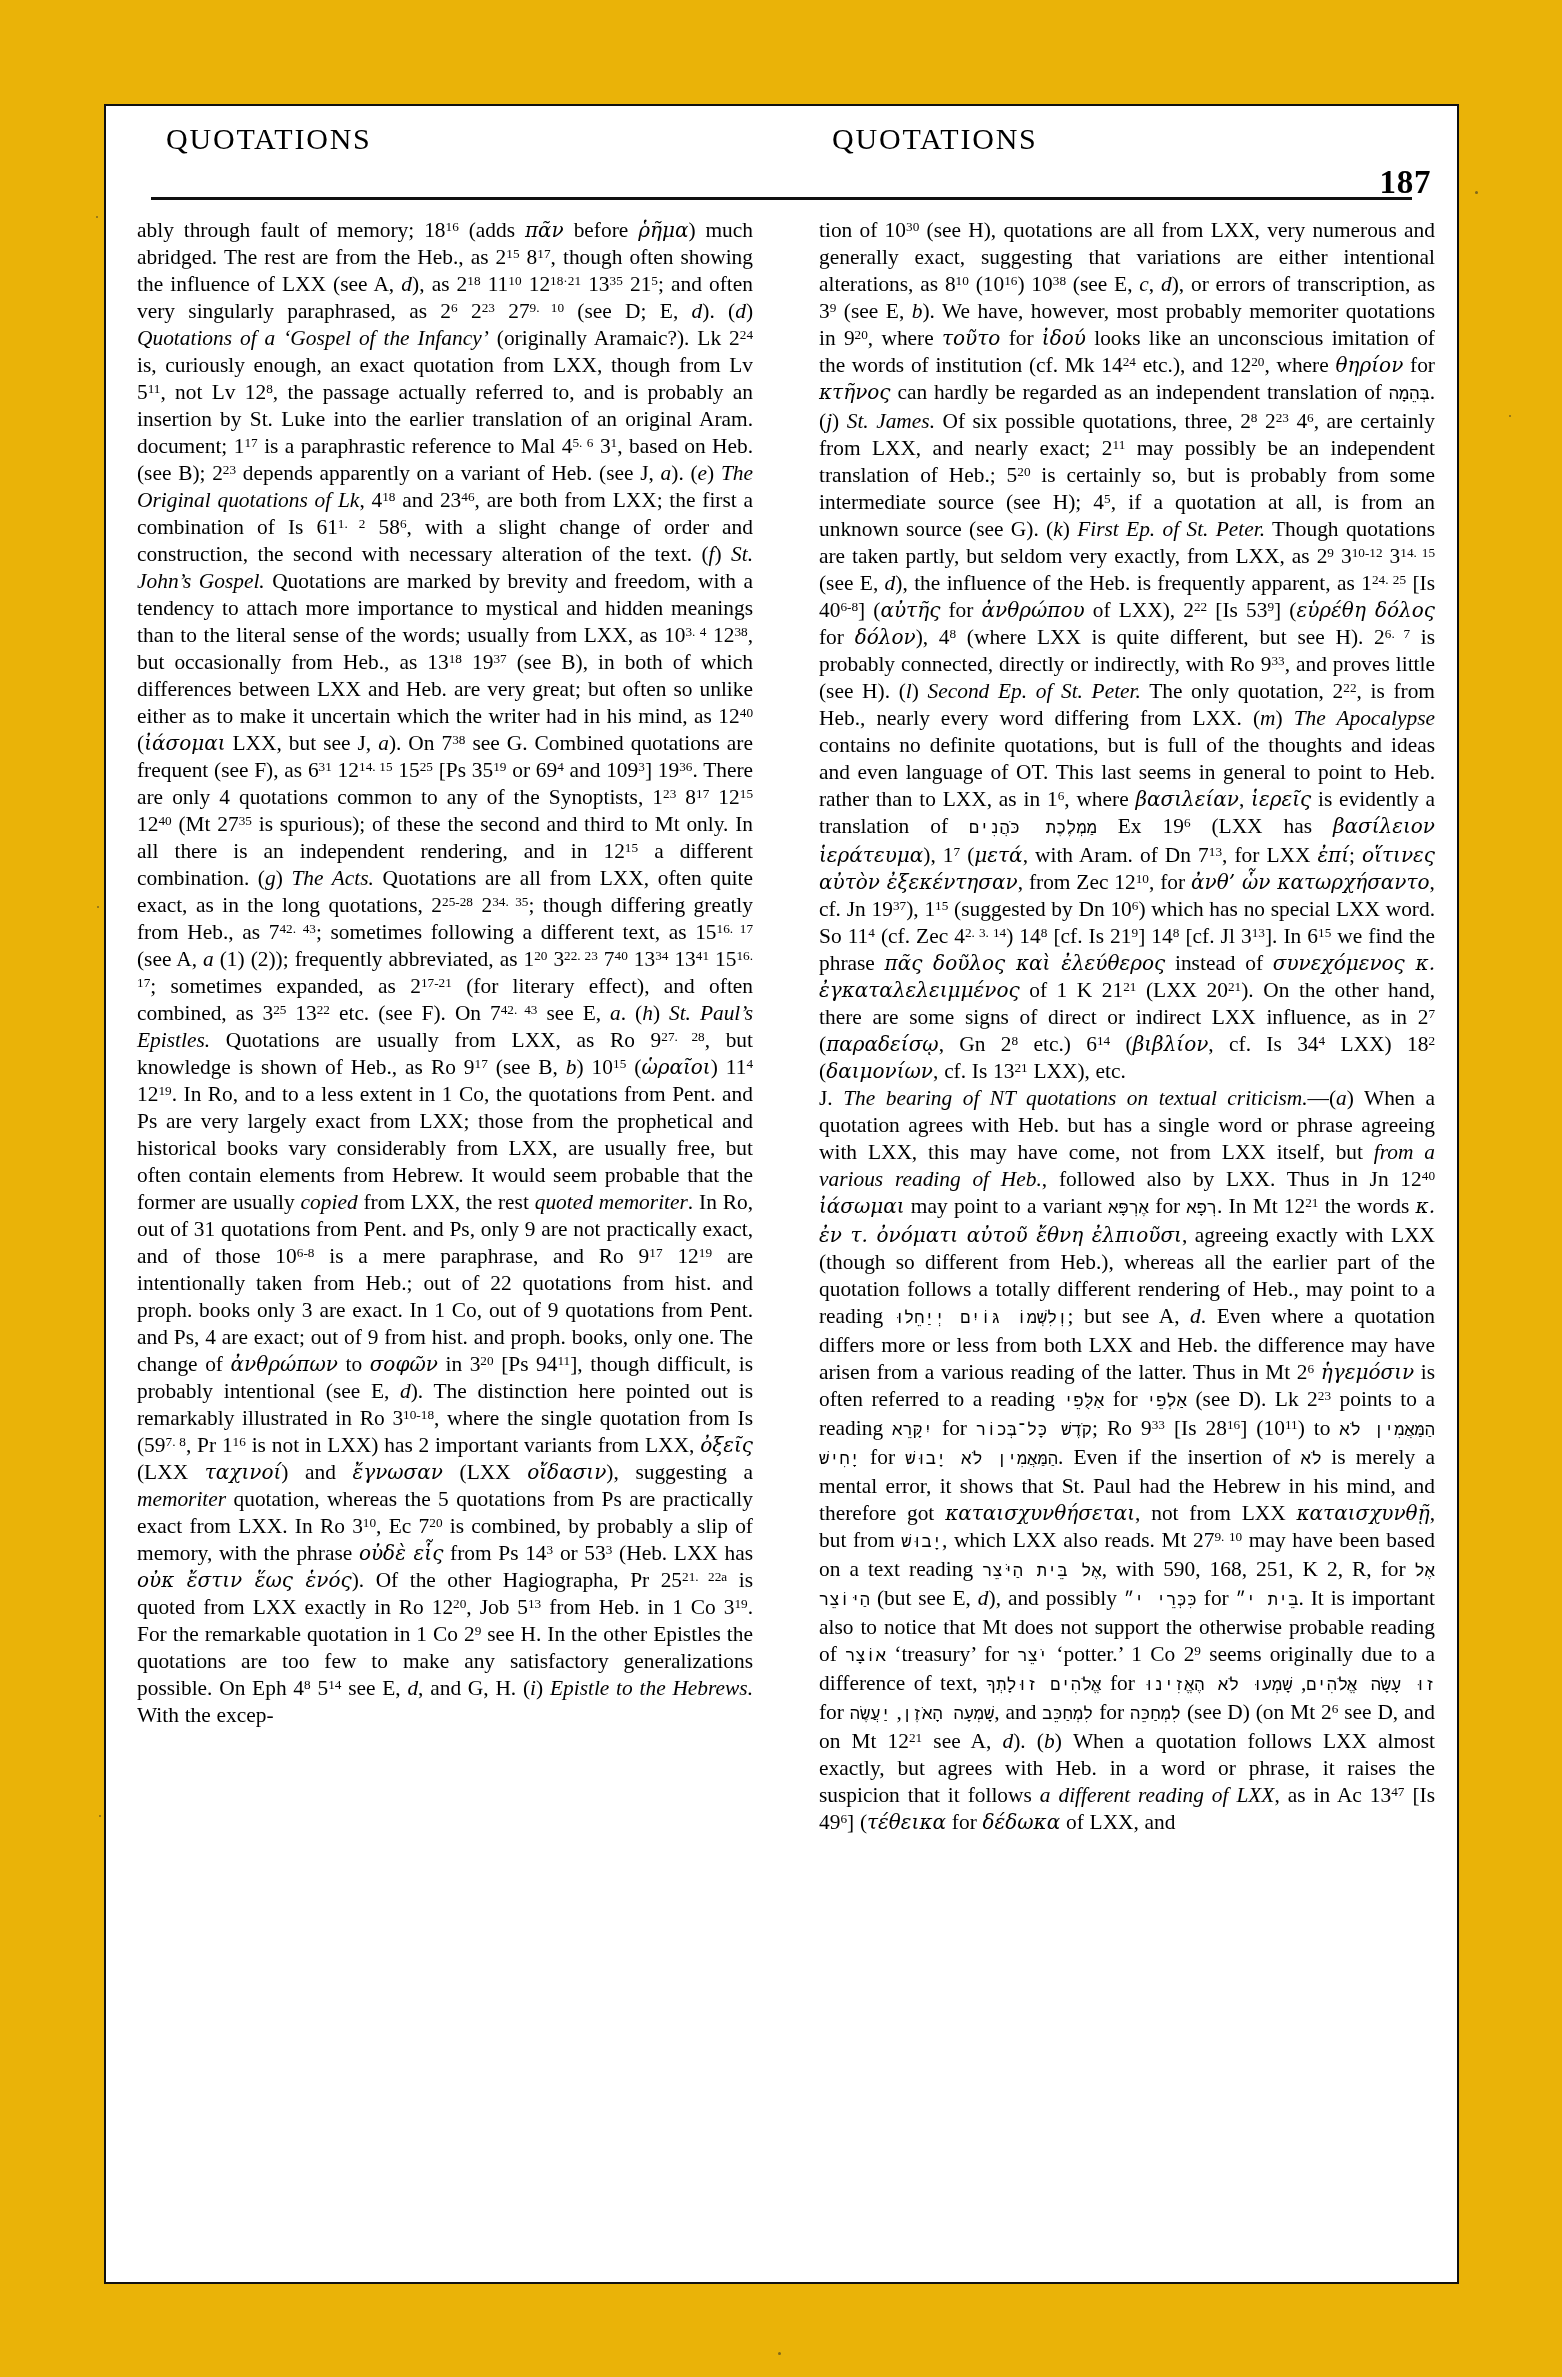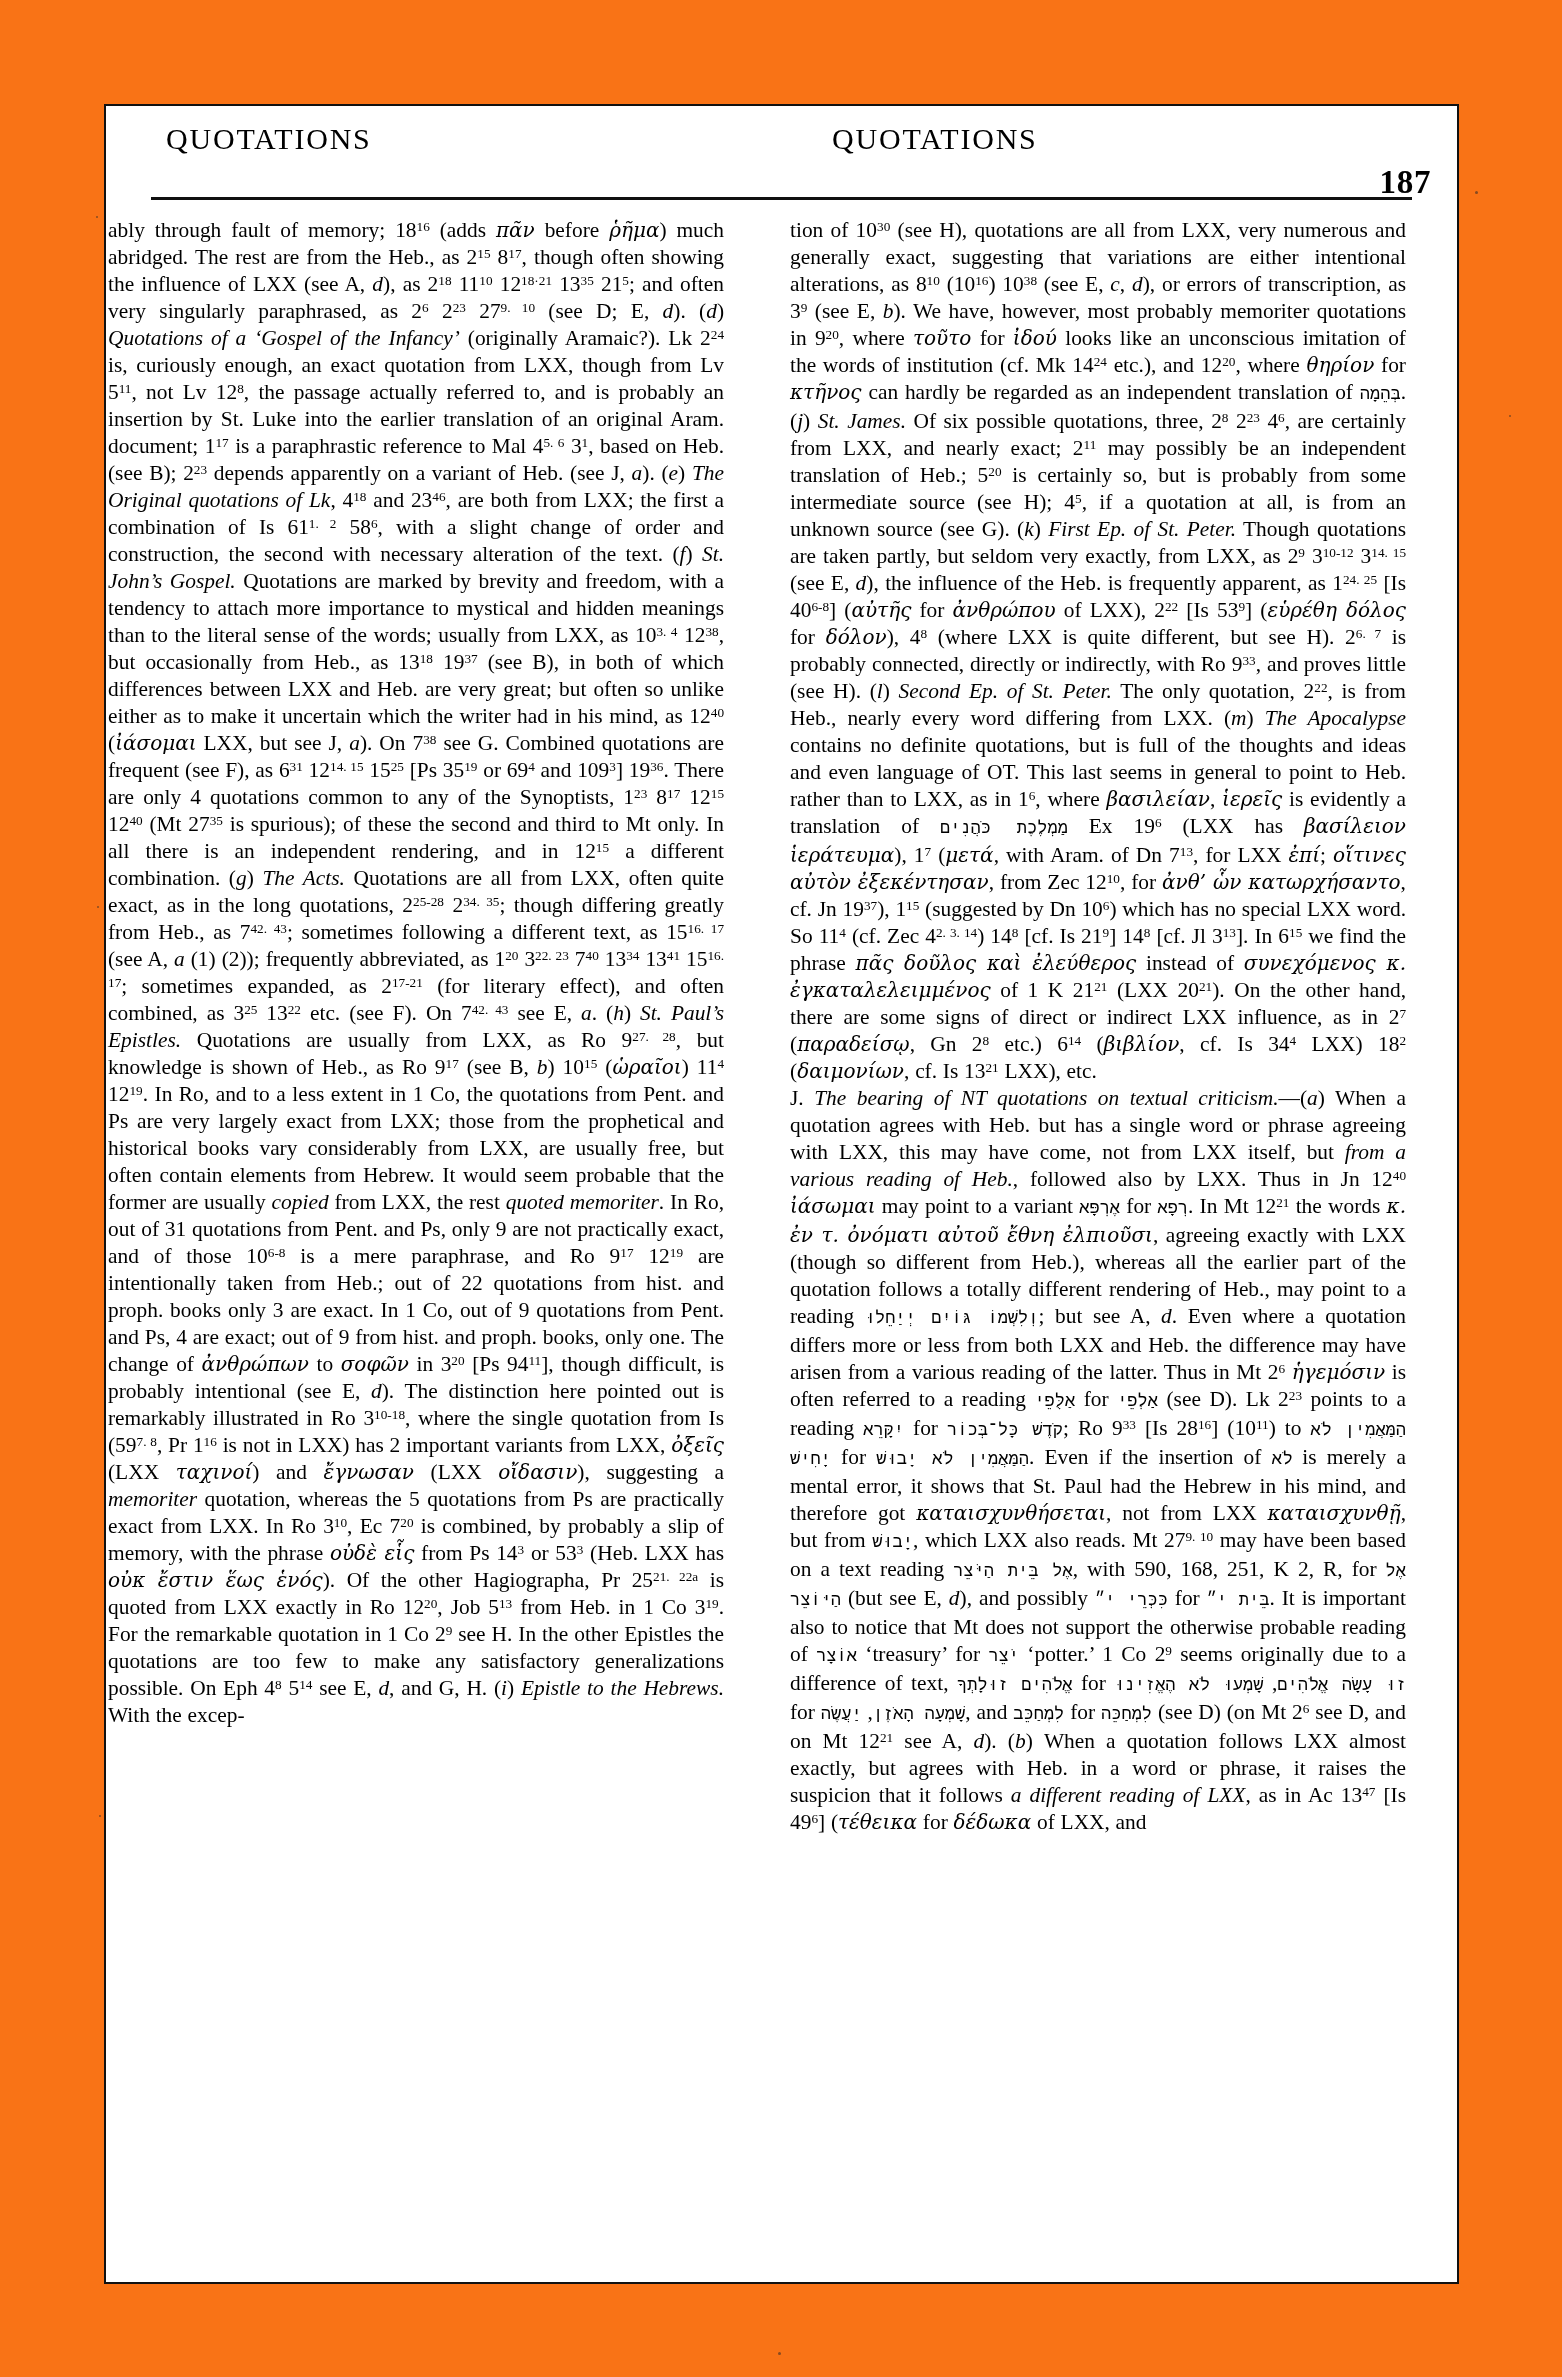--- a/index.html
+++ b/index.html
@@ -15,21 +15,21 @@
     position: relative;
     overflow: hidden;
   }
 
   
   #page-sheet {
     position: absolute;
     left: 0; top: 0;
     width: 1562px;
     height: 2377px;
-    background: #f97316;
+    background: #eab308;
   }
 
   #page-border {
     position: absolute;
     left: 104px;
     top: 104px;
     width: 1355px;
     height: 2180px;
     border: 2.4px solid #111;
     box-sizing: border-box;
@@ -74,21 +74,21 @@
     left: 151px;
     top: 197px;
     width: 1261px;
     height: 3.2px;
     background: #101010;
   }
 
   
   #columns {
     position: absolute;
-    left: 108px;
+    left: 137px;
     top: 217px;
     width: 1322px;
     height: 2042px;
   }
   .col {
     position: absolute;
     top: 0;
     width: 616px;
     font-size: 21.4px;
     line-height: 27px;

